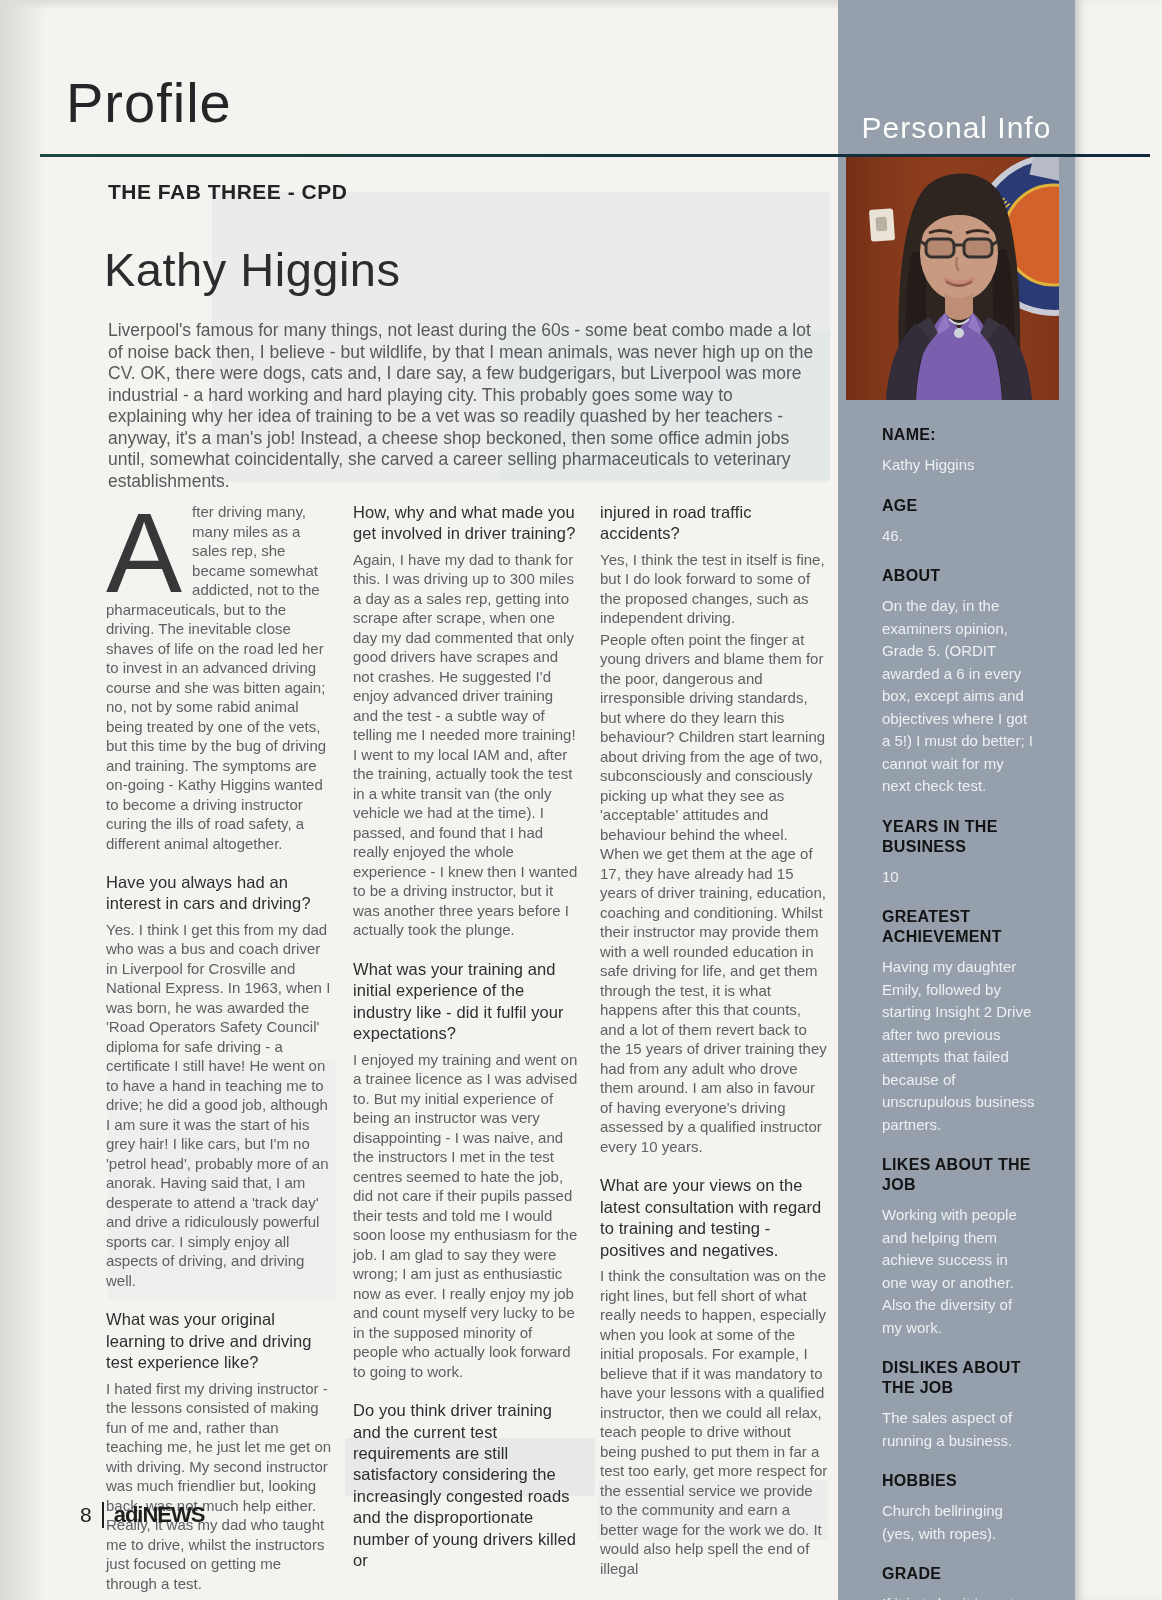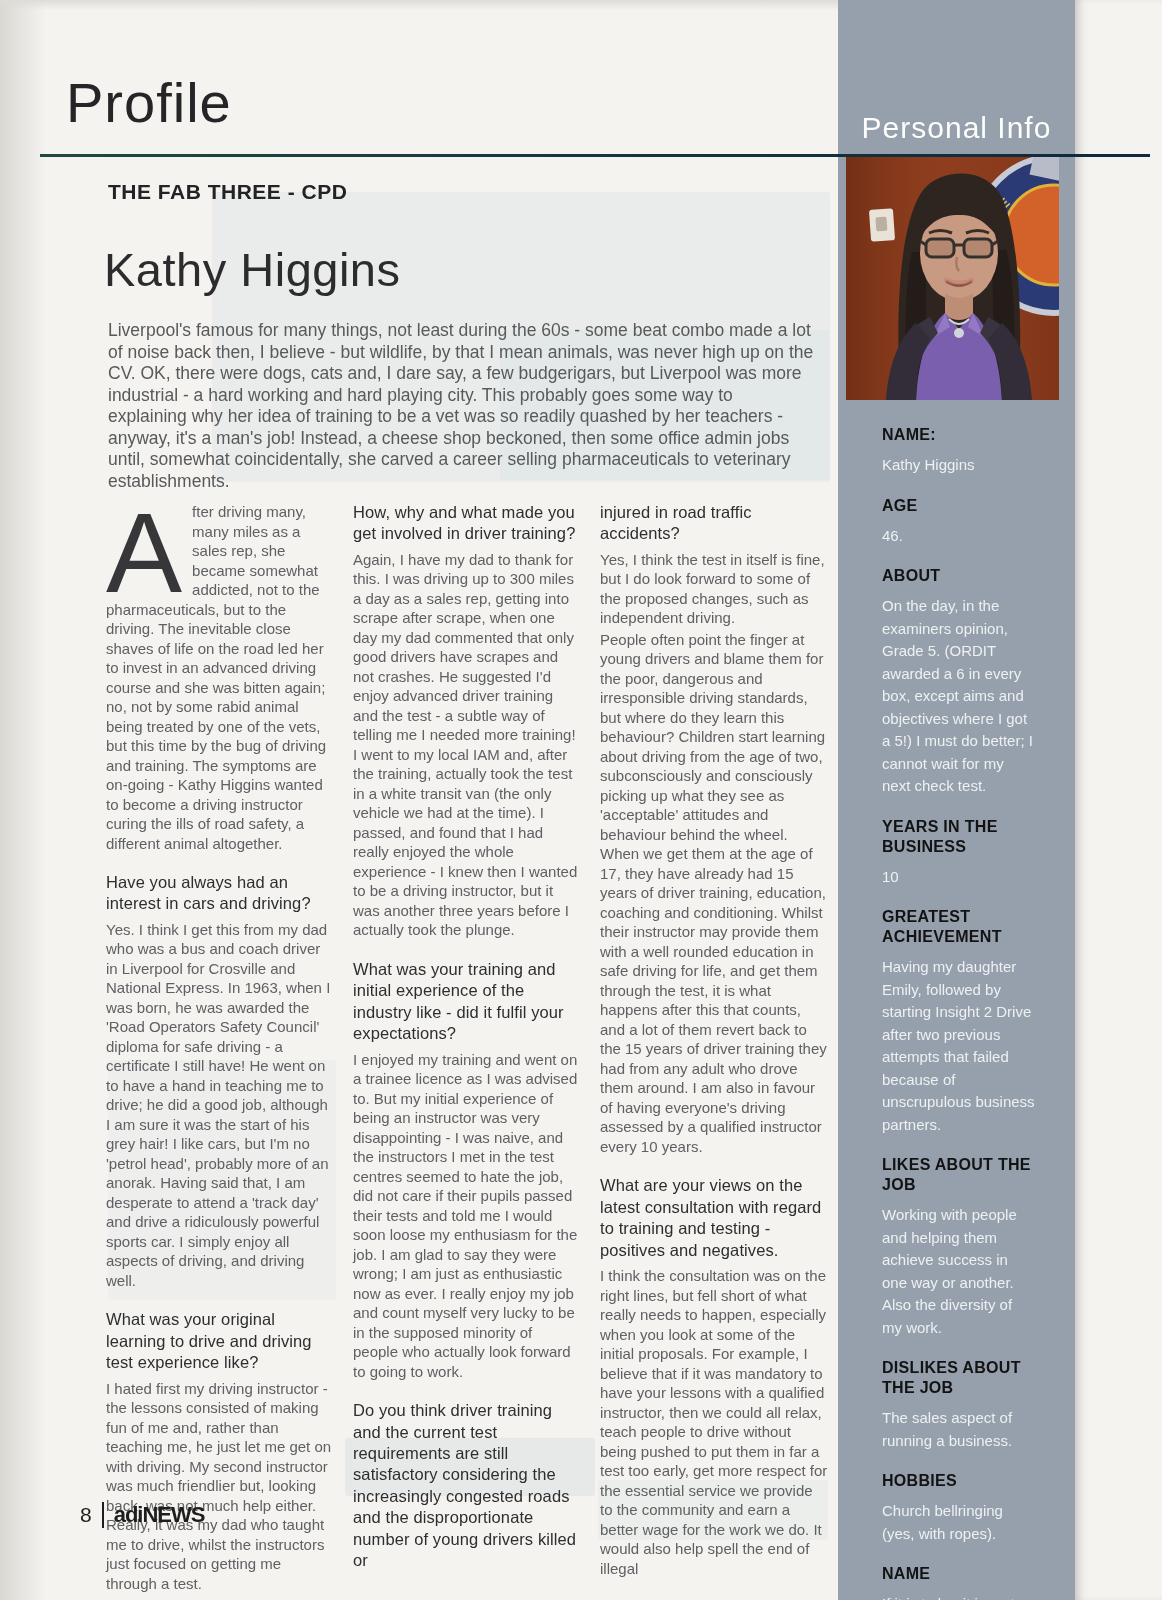--- a/index.html
+++ b/index.html
@@ -247,21 +247,21 @@
       </div>
       <div>
         <div class="f-label">DISLIKES ABOUT THE JOB</div>
         <div class="f-value">The sales aspect of running a business.</div>
       </div>
       <div>
         <div class="f-label">HOBBIES</div>
         <div class="f-value">Church bellringing (yes, with ropes).</div>
       </div>
       <div>
-        <div class="f-label">NAME</div>
+        <div class="f-label">GRADE</div>
         <div class="f-value">If it is to be, it is up to me</div>
       </div>
     </div>
   </div>
 
   <div class="torn-edge"></div>
   <div class="edge-left"></div>
   <div class="edge-top"></div>
 
   <div class="footer">

